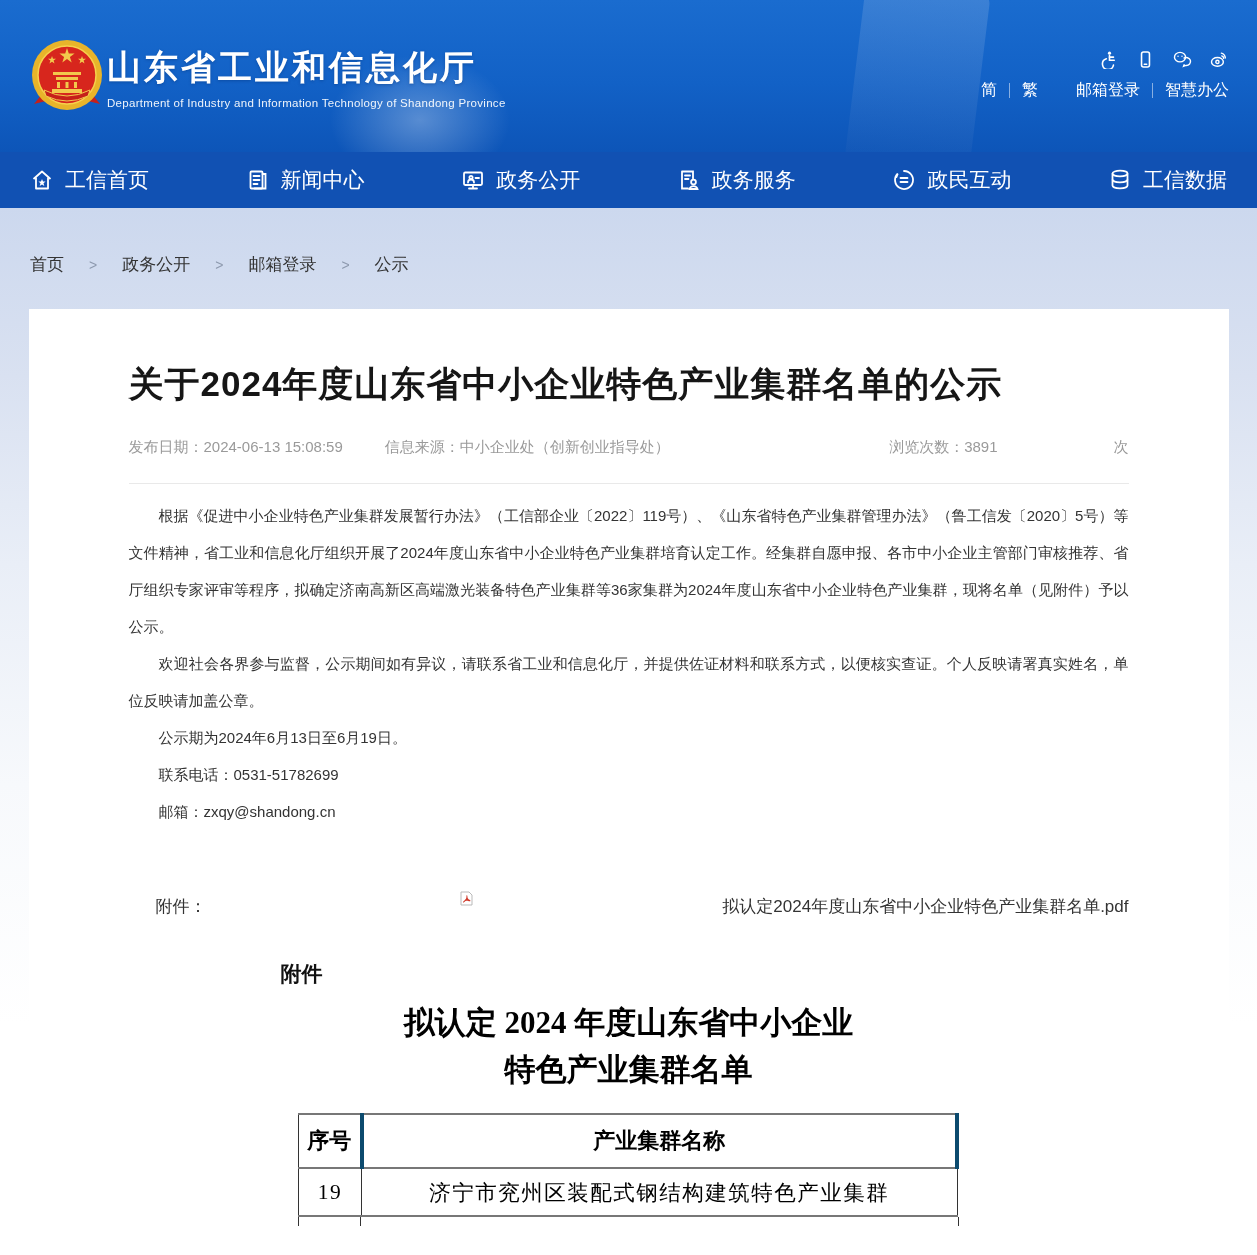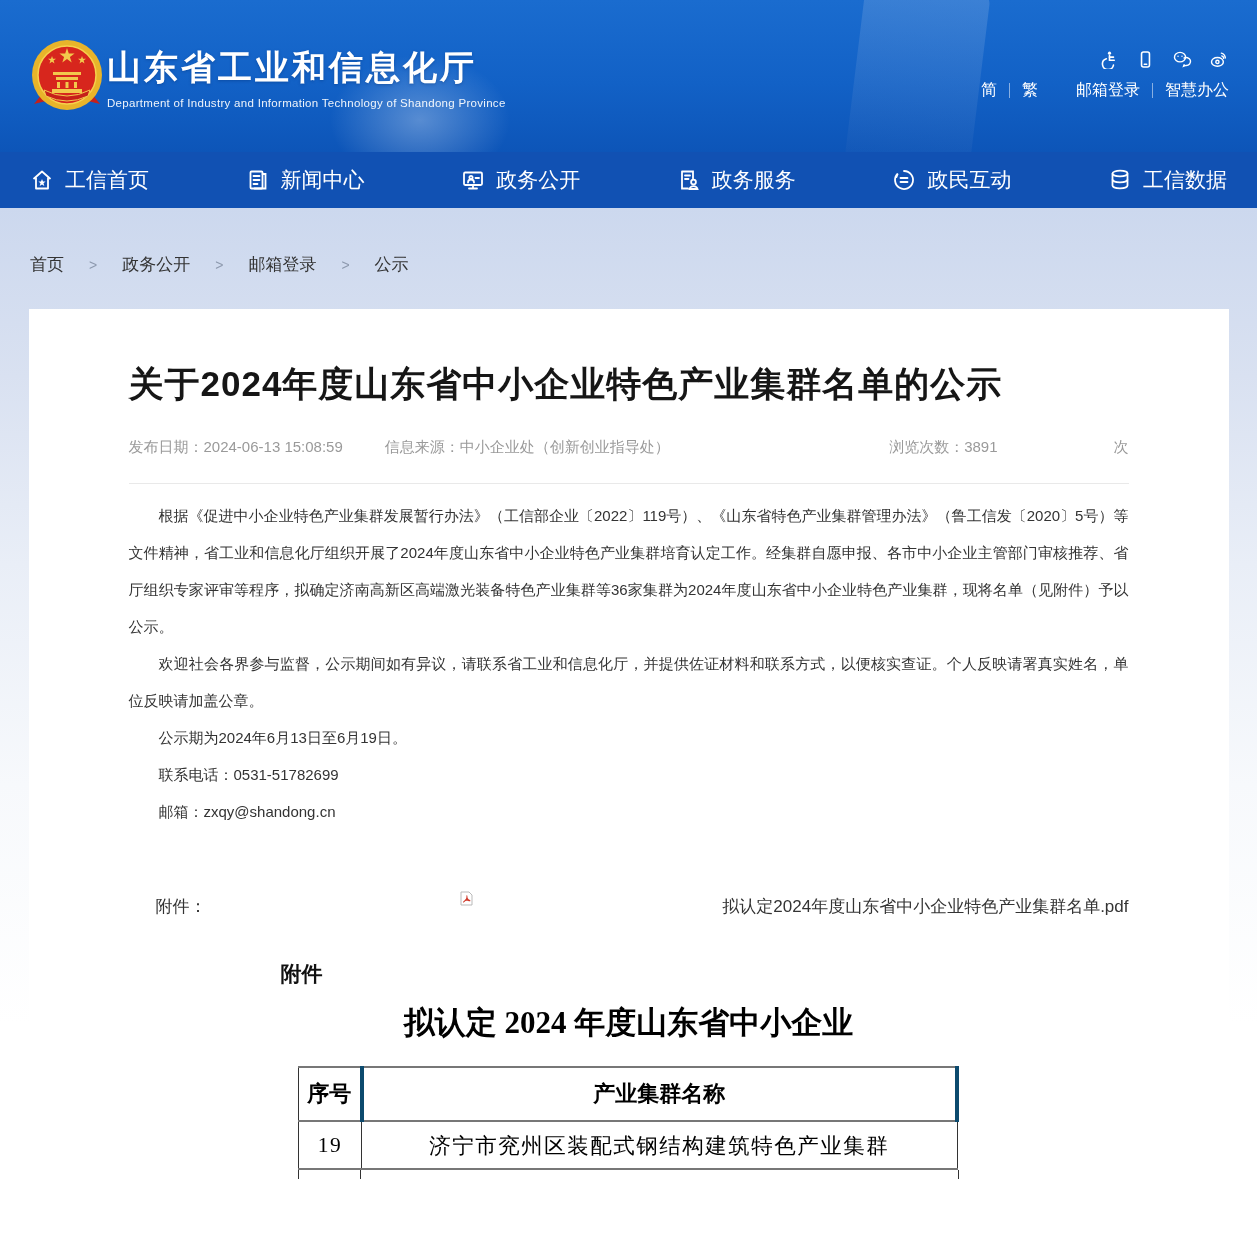--- a/index.html
+++ b/index.html
@@ -256,20 +256,21 @@
         <svg width="13" height="15" viewBox="0 0 13 15">
           <path d="M1 1 h8 l3 3 v10 h-11 Z" fill="#fff" stroke="#b9b9b9" stroke-width="1"></path>
           <path d="M3.2 11.5 c-.8-1 2.2-2.2 3-4.2 .7-1.8-.3-3 .6-3 .9 0 .4 1.6 1 3 .7 1.6 3 1.6 2.6 2.6 -.4 1-2.4-.2-4-.1 -1.6.1-2.6 2.5-3.2 1.7 Z" fill="#d03a2b"></path>
         </svg>
       </span>
       <a class="file">拟认定2024年度山东省中小企业特色产业集群名单.pdf</a>
     </div>
 
     <div class="doc-label">附件</div>
     <div class="doc-title">拟认定 2024 年度山东省中小企业</div>
+    <div class="doc-title" style="margin-top:0;">特色产业集群名单</div>
 
     <table class="doc-table">
       <colgroup>
           <col style="width:63px">
           <col>
         </colgroup>
       <thead>
         <tr>
           <th>序号</th>
           <th>产业集群名称</th>

